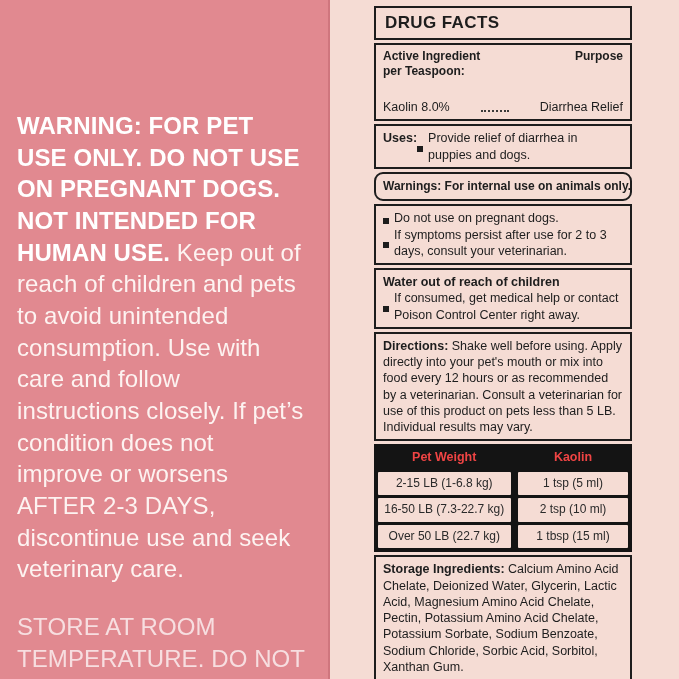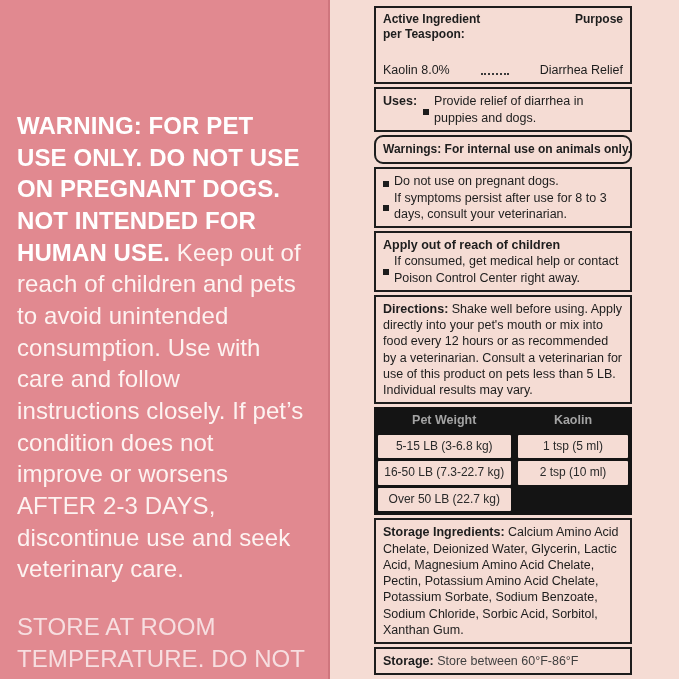--- a/index.html
+++ b/index.html
@@ -41,54 +41,55 @@
   }
   .sec-title{
     font-size:17px;font-weight:bold;letter-spacing:.4px;
     padding:4px 9px;
   }
   .b{font-weight:bold;}
   .ai-head{display:flex;justify-content:space-between;font-weight:bold;font-size:12px;line-height:1.25;}
   .kaolin-row{display:flex;align-items:flex-end;margin-top:20px;gap:29px;}
   .leader{flex:1;border-bottom:2px dotted #3a3a3a;margin:0 2px 3px 2px;min-width:10px;}
   .uses-row{display:flex;}
-  .uses-label{font-weight:bold;margin-right:6px;white-space:nowrap;text-align:right;}
+  .uses-label{font-weight:bold;white-space:nowrap;text-align:right;}
   .bullet-item{display:flex;align-items:center;}
   .sq{width:6px;height:6px;background:#1d1d1d;flex-shrink:0;margin:5px 5px 0 0;display:inline-block;}
   .warn-strip{font-weight:bold;font-size:12px;white-space:nowrap;padding:5px 7px;border-radius:9px;}
 
   
   .tbl{
     border:none;background:#141414;padding:4px;
     display:grid;grid-template-columns:53% 44%;
     gap:3px;justify-content:space-between;
     font-size:12px;
   }
   .tbl .th{
-    color:#a3a3a3;font-weight:bold;text-align:center;
+    color:#ef4444;font-weight:bold;text-align:center;
     padding:1px 0 3px 0;background:transparent;font-size:12.5px;
   }
   .tbl .td{
     background:#f5dcd4;color:#2a2a2a;text-align:center;
     padding:4px 2px;border-radius:1px;
   }
   .storage-text{color:#3f3f3f;}
 </style>
 </head>
 <body>
 
 <div class="left-panel">
   <div class="left-text">
     <p><span class="wbold">WARNING: FOR PET USE ONLY. DO NOT USE ON PREGNANT DOGS. NOT INTENDED FOR HUMAN USE.</span><span class="wreg"> Keep out of reach of children and pets to avoid unintended consumption. Use with care and follow instructions closely. If pet’s condition does not improve or worsens AFTER 2-3 DAYS, discontinue use and seek veterinary care.</span></p>
     <p class="wdim">STORE AT ROOM TEMPERATURE. DO NOT HUMAN TO EXCESSIVE HEAT OR MOISTURE.</p>
   </div>
 </div>
 
 <div class="df">
 
+  <div class="sec sec-title">DRUG FACTS</div>
 
   <div class="sec">
     <div class="ai-head">
       <span>
         <span style="display:block">Active Ingredient</span>
         <span style="display:block">per Teaspoon:</span>
       </span>
       <span>Purpose</span>
     </div>
     <div class="kaolin-row">
@@ -112,47 +113,48 @@
     <span>Warnings:</span><span> For internal use on animals only.</span>
   </div>
 
   <div class="sec">
     <div class="bullet-item">
       <span class="sq"></span>
       <span>Do not use on pregnant dogs.</span>
     </div>
     <div class="bullet-item">
       <span class="sq"></span>
-      <span>If symptoms persist after use for 8 to 3 days, consult your veterinarian.</span>
+      <span>If symptoms persist after use for 2 to 3 days, consult your veterinarian.</span>
     </div>
   </div>
 
   <div class="sec">
-    <div class="b">Apply out of reach of children</div>
+    <div class="b">Water out of reach of children</div>
     <div class="bullet-item">
       <span class="sq"></span>
       <span>If consumed, get medical help or contact Poison Control Center right away.</span>
     </div>
   </div>
 
   <div class="sec">
     <span class="b">Directions:</span><span> Shake well before using. Apply directly into your pet's mouth or mix into food every 12 hours or as recommended by a veterinarian. Consult a veterinarian for use of this product on pets less than 5 LB. Individual results may vary.</span>
   </div>
 
   <div class="sec tbl">
     <div class="th">Pet Weight</div>
     <div class="th">Kaolin</div>
 
-    <div class="td">5-15 LB (3-6.8 kg)</div>
+    <div class="td">2-15 LB (1-6.8 kg)</div>
     <div class="td">1 tsp (5 ml)</div>
 
     <div class="td">16-50 LB (7.3-22.7 kg)</div>
     <div class="td">2 tsp (10 ml)</div>
 
     <div class="td">Over 50 LB (22.7 kg)</div>
+    <div class="td">1 tbsp (15 ml)</div>
   </div>
 
   <div class="sec">
     <span class="b">Storage Ingredients:</span><span> Calcium Amino Acid Chelate, Deionized Water, Glycerin, Lactic Acid, Magnesium Amino Acid Chelate, Pectin, Potassium Amino Acid Chelate, Potassium Sorbate, Sodium Benzoate, Sodium Chloride, Sorbic Acid, Sorbitol, Xanthan Gum.</span>
   </div>
 
   <div class="sec">
     <span class="b">Storage:</span><span class="storage-text"> Store between 60°F-86°F</span>
   </div>
 

